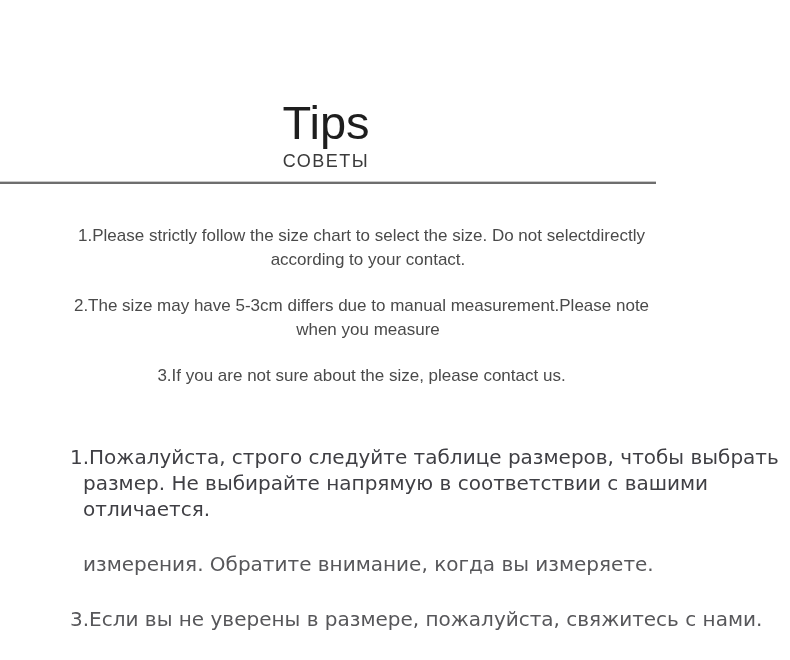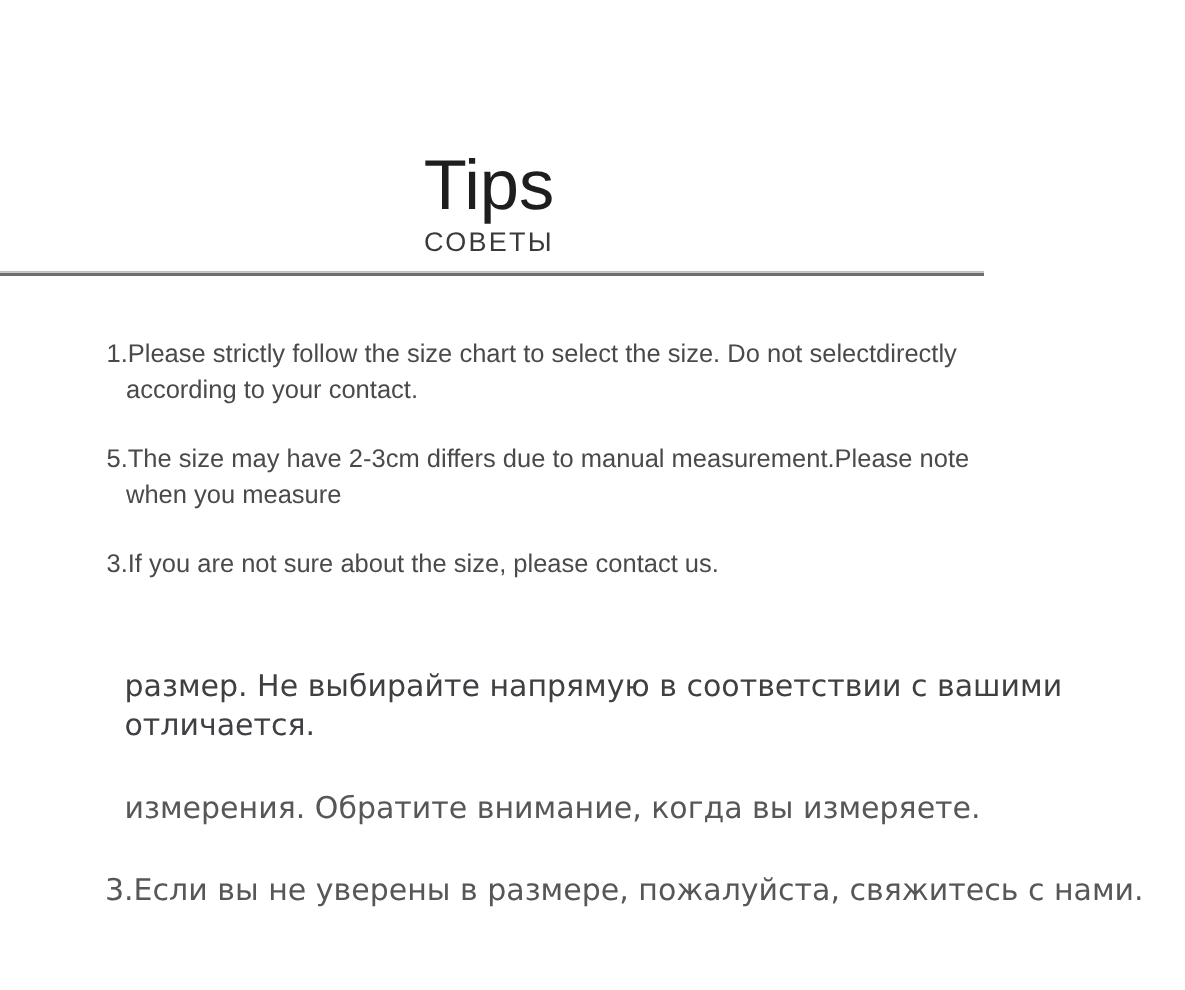--- a/index.html
+++ b/index.html
@@ -45,20 +45,21 @@
     box-sizing: border-box;
   }
   .tips-en {
     margin: 40px 0 0 71px;
     font-size: 17px;
     color: var(--text-en, #4a4a4a);
   }
   .tips-en .line {
     line-height: 24px;
     white-space: pre;
+    text-align: center;
   }
   .tip-item {
     margin-bottom: 22px;
   }
   .tip-item:last-child {
     margin-bottom: 0;
   }
   .line.cont {
     padding-left: 13px;
   }
@@ -89,30 +90,31 @@
   <h1 class="title">Tips</h1>
   <div class="subtitle">СОВЕТЫ</div>
   <div class="divider"></div>
 
   <div class="tips-en">
     <div class="tip-item">
       <div class="line">1.Please strictly follow the size chart to select the size. Do not selectdirectly</div>
       <div class="line cont">according to your contact.</div>
     </div>
     <div class="tip-item">
-      <div class="line">5.The size may have 2-3cm differs due to manual measurement.Please note</div>
+      <div class="line">2.The size may have 5-3cm differs due to manual measurement.Please note</div>
       <div class="line cont">when you measure</div>
     </div>
     <div class="tip-item">
       <div class="line">3.If you are not sure about the size, please contact us.</div>
     </div>
   </div>
 
   <div class="tips-ru">
     <div class="tip-item ru-primary">
+      <div class="line">1.Пожалуйста, строго следуйте таблице размеров, чтобы выбрать</div>
       <div class="line cont">размер. Не выбирайте напрямую в соответствии с вашими</div>
       <div class="line cont">отличается.</div>
     </div>
     <div class="tip-item ru-secondary">
       <div class="line cont">измерения. Обратите внимание, когда вы измеряете.</div>
     </div>
     <div class="tip-item ru-secondary">
       <div class="line">3.Если вы не уверены в размере, пожалуйста, свяжитесь с нами.</div>
     </div>
   </div>

